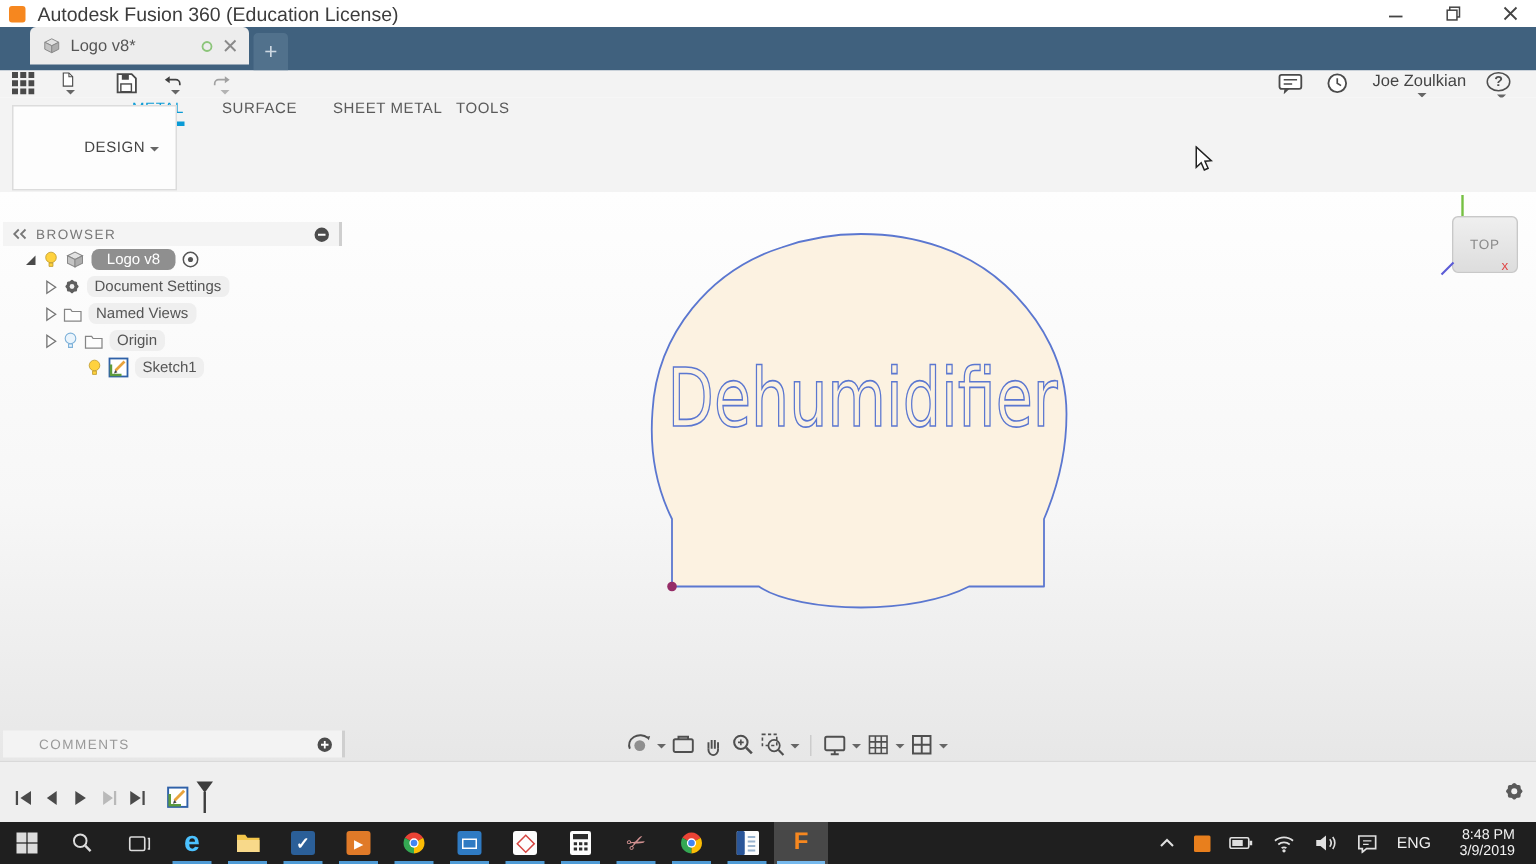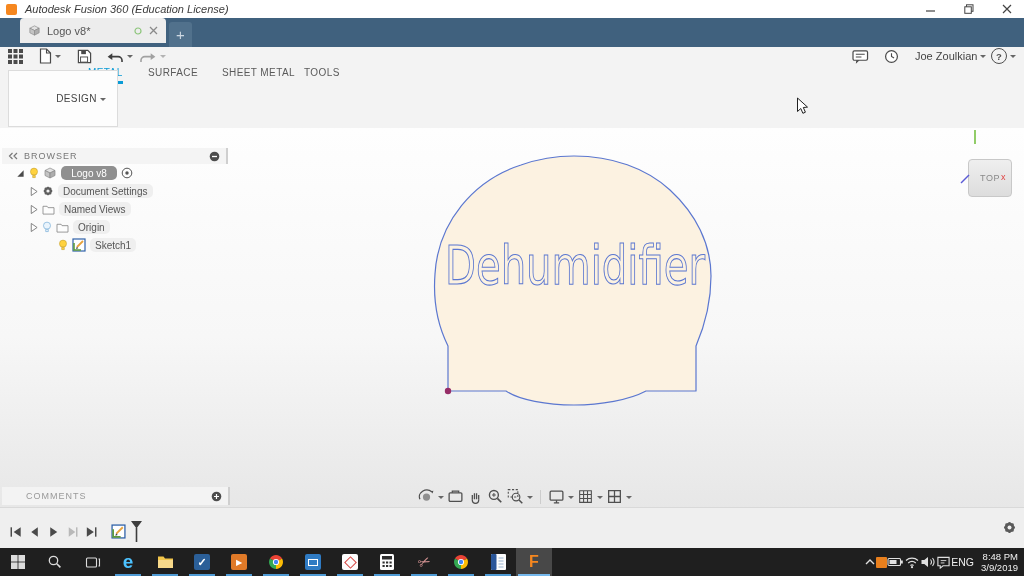--- a/index.html
+++ b/index.html
@@ -6,31 +6,31 @@
   #screen{position:relative;width:1024px;height:576px;overflow:hidden;background:#fff;
           font-family:"Liberation Sans",sans-serif;-webkit-font-smoothing:antialiased;}
   .abs{position:absolute;}
   svg{display:block;}
   .caret{display:inline-block;width:0;height:0;border:3.5px solid transparent;border-top-color:#666;
          vertical-align:middle;margin-left:3px;transform:translateY(2px);}
   
   #titlebar{position:absolute;left:0;top:0;width:1024px;height:18px;background:#fff;
             display:flex;align-items:center;border-bottom:1px solid #e8e8e8;}
   #titlebar .fusion-logo{width:11px;height:11px;margin:0 8px 0 6px;background:#f6871f;border-radius:2px;}
-  #titlebar .ttext{font-size:11px;color:#3c3c3c;font-style:italic;}
+  #titlebar .ttext{font-size:13px;color:#3c3c3c;}
   .wctl{position:absolute;top:0;height:18px;width:30px;display:flex;align-items:center;justify-content:center;}
   
   #tabbar{position:absolute;left:0;top:18px;width:1024px;height:29px;background:#40617e;}
   #doctab{position:absolute;left:20px;top:0;width:146px;height:25px;background:#ededed;
           border-radius:4px 4px 0 0;display:flex;align-items:center;font-size:11px;color:#555;}
   #newtab{position:absolute;left:169px;top:4px;width:23px;height:25px;background:#51718c;
           border-radius:3px 3px 0 0;color:#cdd8e2;font-size:15px;display:flex;align-items:center;justify-content:center;}
   
   #quickbar{position:absolute;left:0;top:47px;width:1024px;height:18px;background:#f3f3f3;}
-  .qitem{position:absolute;top:1px;height:16px;display:flex;align-items:center;}
+  .qitem{position:absolute;top:1px;height:16px;display:flex;align-items:center;flex-direction:column;}
   
   #ribbontabs{position:absolute;left:0;top:65px;width:1024px;height:19px;background:#f3f3f3;}
   .rtab{position:absolute;top:2px;font-size:10px;color:#5a5a5a;letter-spacing:.4px;padding-bottom:3px;}
   .rtab.active{color:#0a9bd6;border-bottom:3px solid #0a9bd6;}
   #ribbon{position:absolute;left:0;top:84px;width:1024px;height:44px;background:#f3f3f3;border-bottom:1px solid #cfcfcf;}
   #designbox{position:absolute;left:8px;top:70px;width:72px;height:55px;background:#fdfdfd;border:1px solid #dcdcdc;
              display:flex;align-items:center;justify-content:center;font-size:10px;color:#444;letter-spacing:.4px;padding-left:36px;}
   .rgroup{position:absolute;top:84px;height:42px;}
   .ricons{display:flex;justify-content:center;align-items:center;gap:5px;height:30px;margin-top:1px;}
   .ric{width:27px;height:27px;}
@@ -45,39 +45,39 @@
   #browser{position:absolute;left:2px;top:20px;width:226px;}
   .phead{height:16px;display:flex;align-items:center;background:rgba(243,243,243,.92);
          font-size:9px;color:#777;letter-spacing:1px;border-right:2px solid #cfcfcf;}
   .brow{height:18px;display:flex;align-items:center;font-size:10px;color:#555;}
   .blabel{background:#efefef;padding:1.5px 5px;border-radius:5px;white-space:nowrap;}
   .blabel.sel{background:#8f8f8f;color:#fff;}
   .bicon{margin-right:4px;flex:none;}
   
   #viewcube{position:absolute;left:968px;top:16px;width:42px;height:36px;background:linear-gradient(#efefef,#ddd);
             border:1px solid #c8c8c8;border-radius:4px;display:flex;align-items:center;justify-content:center;
-            font-size:9px;color:#8a8a8a;letter-spacing:.5px;margin-top:15px;}
+            font-size:9px;color:#8a8a8a;letter-spacing:.5px;}
   
   #comments{position:absolute;left:2px;top:359px;width:226px;height:18px;background:rgba(243,243,243,.95);
             display:flex;align-items:center;font-size:9px;color:#999;letter-spacing:1px;border-right:2px solid #cfcfcf;}
   
   #navbar{position:absolute;left:418px;top:360px;display:flex;align-items:center;gap:3px;}
   .navic{display:flex;align-items:center;}
   .navdiv{width:1px;height:14px;background:#ccc;margin:0 4px;}
   
   #timeline{position:absolute;left:0;top:507px;width:1024px;height:41px;background:#efefef;border-top:1px solid #d9d9d9;}
   #playctl{position:absolute;left:8px;top:12px;display:flex;align-items:center;gap:4px;}
   
   #taskbar{position:absolute;left:0;top:548px;width:1024px;height:28px;background:#1f1f1f;display:block;}
   .tslot{position:absolute;top:0;width:36px;height:28px;display:flex;align-items:center;justify-content:center;}
   .tslot.ul::after{content:'';position:absolute;left:5px;right:5px;bottom:0;height:2px;background:#4f9bd5;}
   .tslot.activeapp{background:#484848;}
   .tslot.activeapp::after{content:'';position:absolute;left:2px;right:2px;bottom:0;height:2px;background:#76b9ed;}
   .appsq{width:16px;height:16px;border-radius:2px;display:flex;align-items:center;justify-content:center;}
-  #tray{position:absolute;right:0;top:0;height:28px;display:flex;align-items:center;gap:0;padding-right:6px;}
+  #tray{position:absolute;right:0;top:0;height:28px;display:flex;align-items:center;gap:12px;padding-right:14px;}
   #trayclock{display:flex;flex-direction:column;align-items:flex-end;color:#f2f2f2;font-size:9.5px;line-height:11px;width:44px;}
   .eng{color:#efefef;font-size:10.5px;}
 </style>
 </head>
 <body>
 
 <svg style="position:absolute;width:0;height:0">
   <defs>
     <symbol id="sym-cube" viewBox="0 0 24 24">
       <path d="M4 8.5 12 4l8 4.5L12 13z" fill="#dde9f4" stroke="#7691a9" stroke-width=".8"></path>

